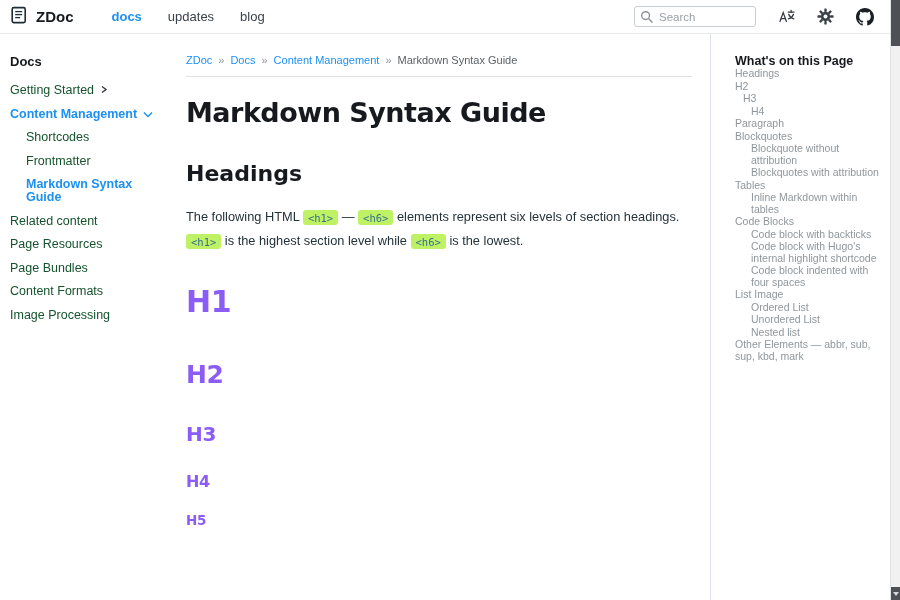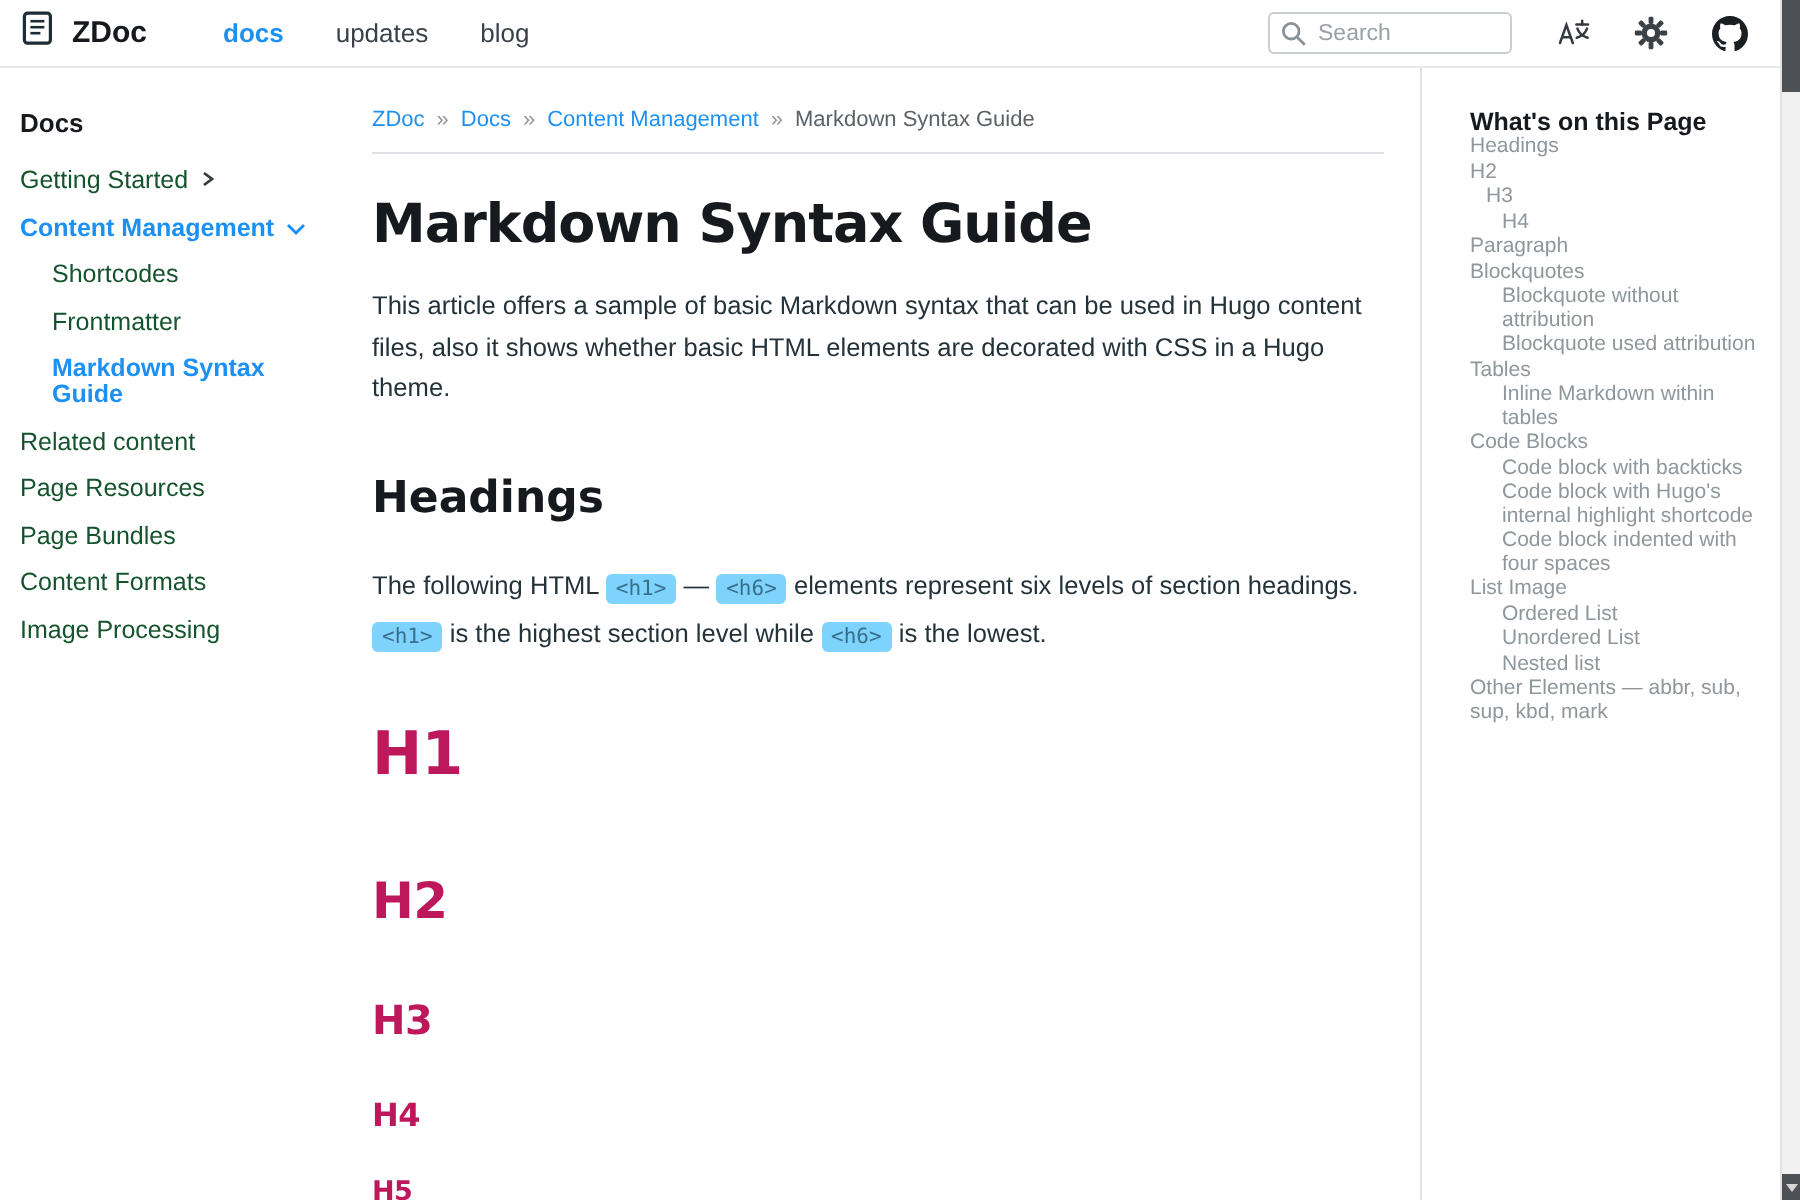--- a/index.html
+++ b/index.html
@@ -43,22 +43,22 @@
   .crumb-sep { color:#8d949b; }
   .crumb-current { color:#5a6268; }
   .rule { border:none; border-top:1px solid #dee2e6; margin-top:9px; }
   .article-title { font-family:"DejaVu Sans", sans-serif; font-size:27px;
     font-weight:bold; letter-spacing:-0.5px; color:#16191d; margin-top:20px; line-height:32px; }
   .para { font-size:12.8px; line-height:1.62; color:#243239; max-width:505px; margin-top:14px; }
   .section-h2 { font-family:"DejaVu Sans", sans-serif; font-size:22px; font-weight:bold;
     color:#16191d; margin-top:32px; line-height:26px; }
   .para2 { margin-top:18px; line-height:1.9; }
   .code-badge { font-family:"DejaVu Sans Mono", monospace; font-size:10.5px;
-    background:#7dd3fc; color:#38708c; padding:1.5px 5px; border-radius:3px; white-space:nowrap; }
-  .sample { font-family:"DejaVu Sans", sans-serif; font-weight:bold; color:#be185d;
+    background:#bef264; color:#38708c; padding:1.5px 5px; border-radius:3px; white-space:nowrap; }
+  .sample { font-family:"DejaVu Sans", sans-serif; font-weight:bold; color:#8b5cf6;
     letter-spacing:-0.3px; }
   .s1 { font-size:30px; margin-top:30px; line-height:36px; }
   .s2 { font-size:25px; margin-top:40px; line-height:30px; }
   .s3 { font-size:20px; margin-top:32px; line-height:24px; }
   .s4 { font-size:16px; margin-top:26px; line-height:20px; }
   .s5 { font-size:13.5px; margin-top:20px; line-height:16px; }
 
   
   .toc { border-left:1px solid #dee2e6; padding:20px 12px 0 24px; overflow:hidden; }
   .toc-title { font-size:12.5px; font-weight:bold; color:#16191d; }
@@ -192,21 +192,20 @@
       <span class="crumb-link">Docs</span>
       <span class="crumb-sep">»</span>
       <span class="crumb-link">Content Management</span>
       <span class="crumb-sep">»</span>
       <span class="crumb-current">Markdown Syntax Guide</span>
     </div>
     <hr class="rule">
 
     <h1 class="article-title">Markdown Syntax Guide</h1>
 
-    <p class="para">This article offers a sample of basic Markdown syntax that can be used in Hugo content files, also it shows whether basic HTML elements are decorated with CSS in a Hugo theme.</p>
 
     <h2 class="section-h2">Headings</h2>
 
     <p class="para para2">
       <span>The following HTML</span>
       <span class="code-badge">&lt;h1&gt;</span>
       <span>—</span>
       <span class="code-badge">&lt;h6&gt;</span>
       <span>elements represent six levels of section headings.</span>
       <span class="code-badge">&lt;h1&gt;</span>
@@ -225,21 +224,21 @@
 
   <div class="toc">
     <div class="toc-title">What's on this Page</div>
     <div class="toc-item">Headings</div>
     <div class="toc-item">H2</div>
     <div class="toc-item lvl1">H3</div>
     <div class="toc-item lvl2">H4</div>
     <div class="toc-item">Paragraph</div>
     <div class="toc-item">Blockquotes</div>
     <div class="toc-item lvl2">Blockquote without attribution</div>
-    <div class="toc-item lvl2">Blockquote used attribution</div>
+    <div class="toc-item lvl2">Blockquotes with attribution</div>
     <div class="toc-item">Tables</div>
     <div class="toc-item lvl2">Inline Markdown within tables</div>
     <div class="toc-item">Code Blocks</div>
     <div class="toc-item lvl2">Code block with backticks</div>
     <div class="toc-item lvl2">Code block with Hugo's internal highlight shortcode</div>
     <div class="toc-item lvl2">Code block indented with four spaces</div>
     <div class="toc-item">List Image</div>
     <div class="toc-item lvl2">Ordered List</div>
     <div class="toc-item lvl2">Unordered List</div>
     <div class="toc-item lvl2">Nested list</div>

